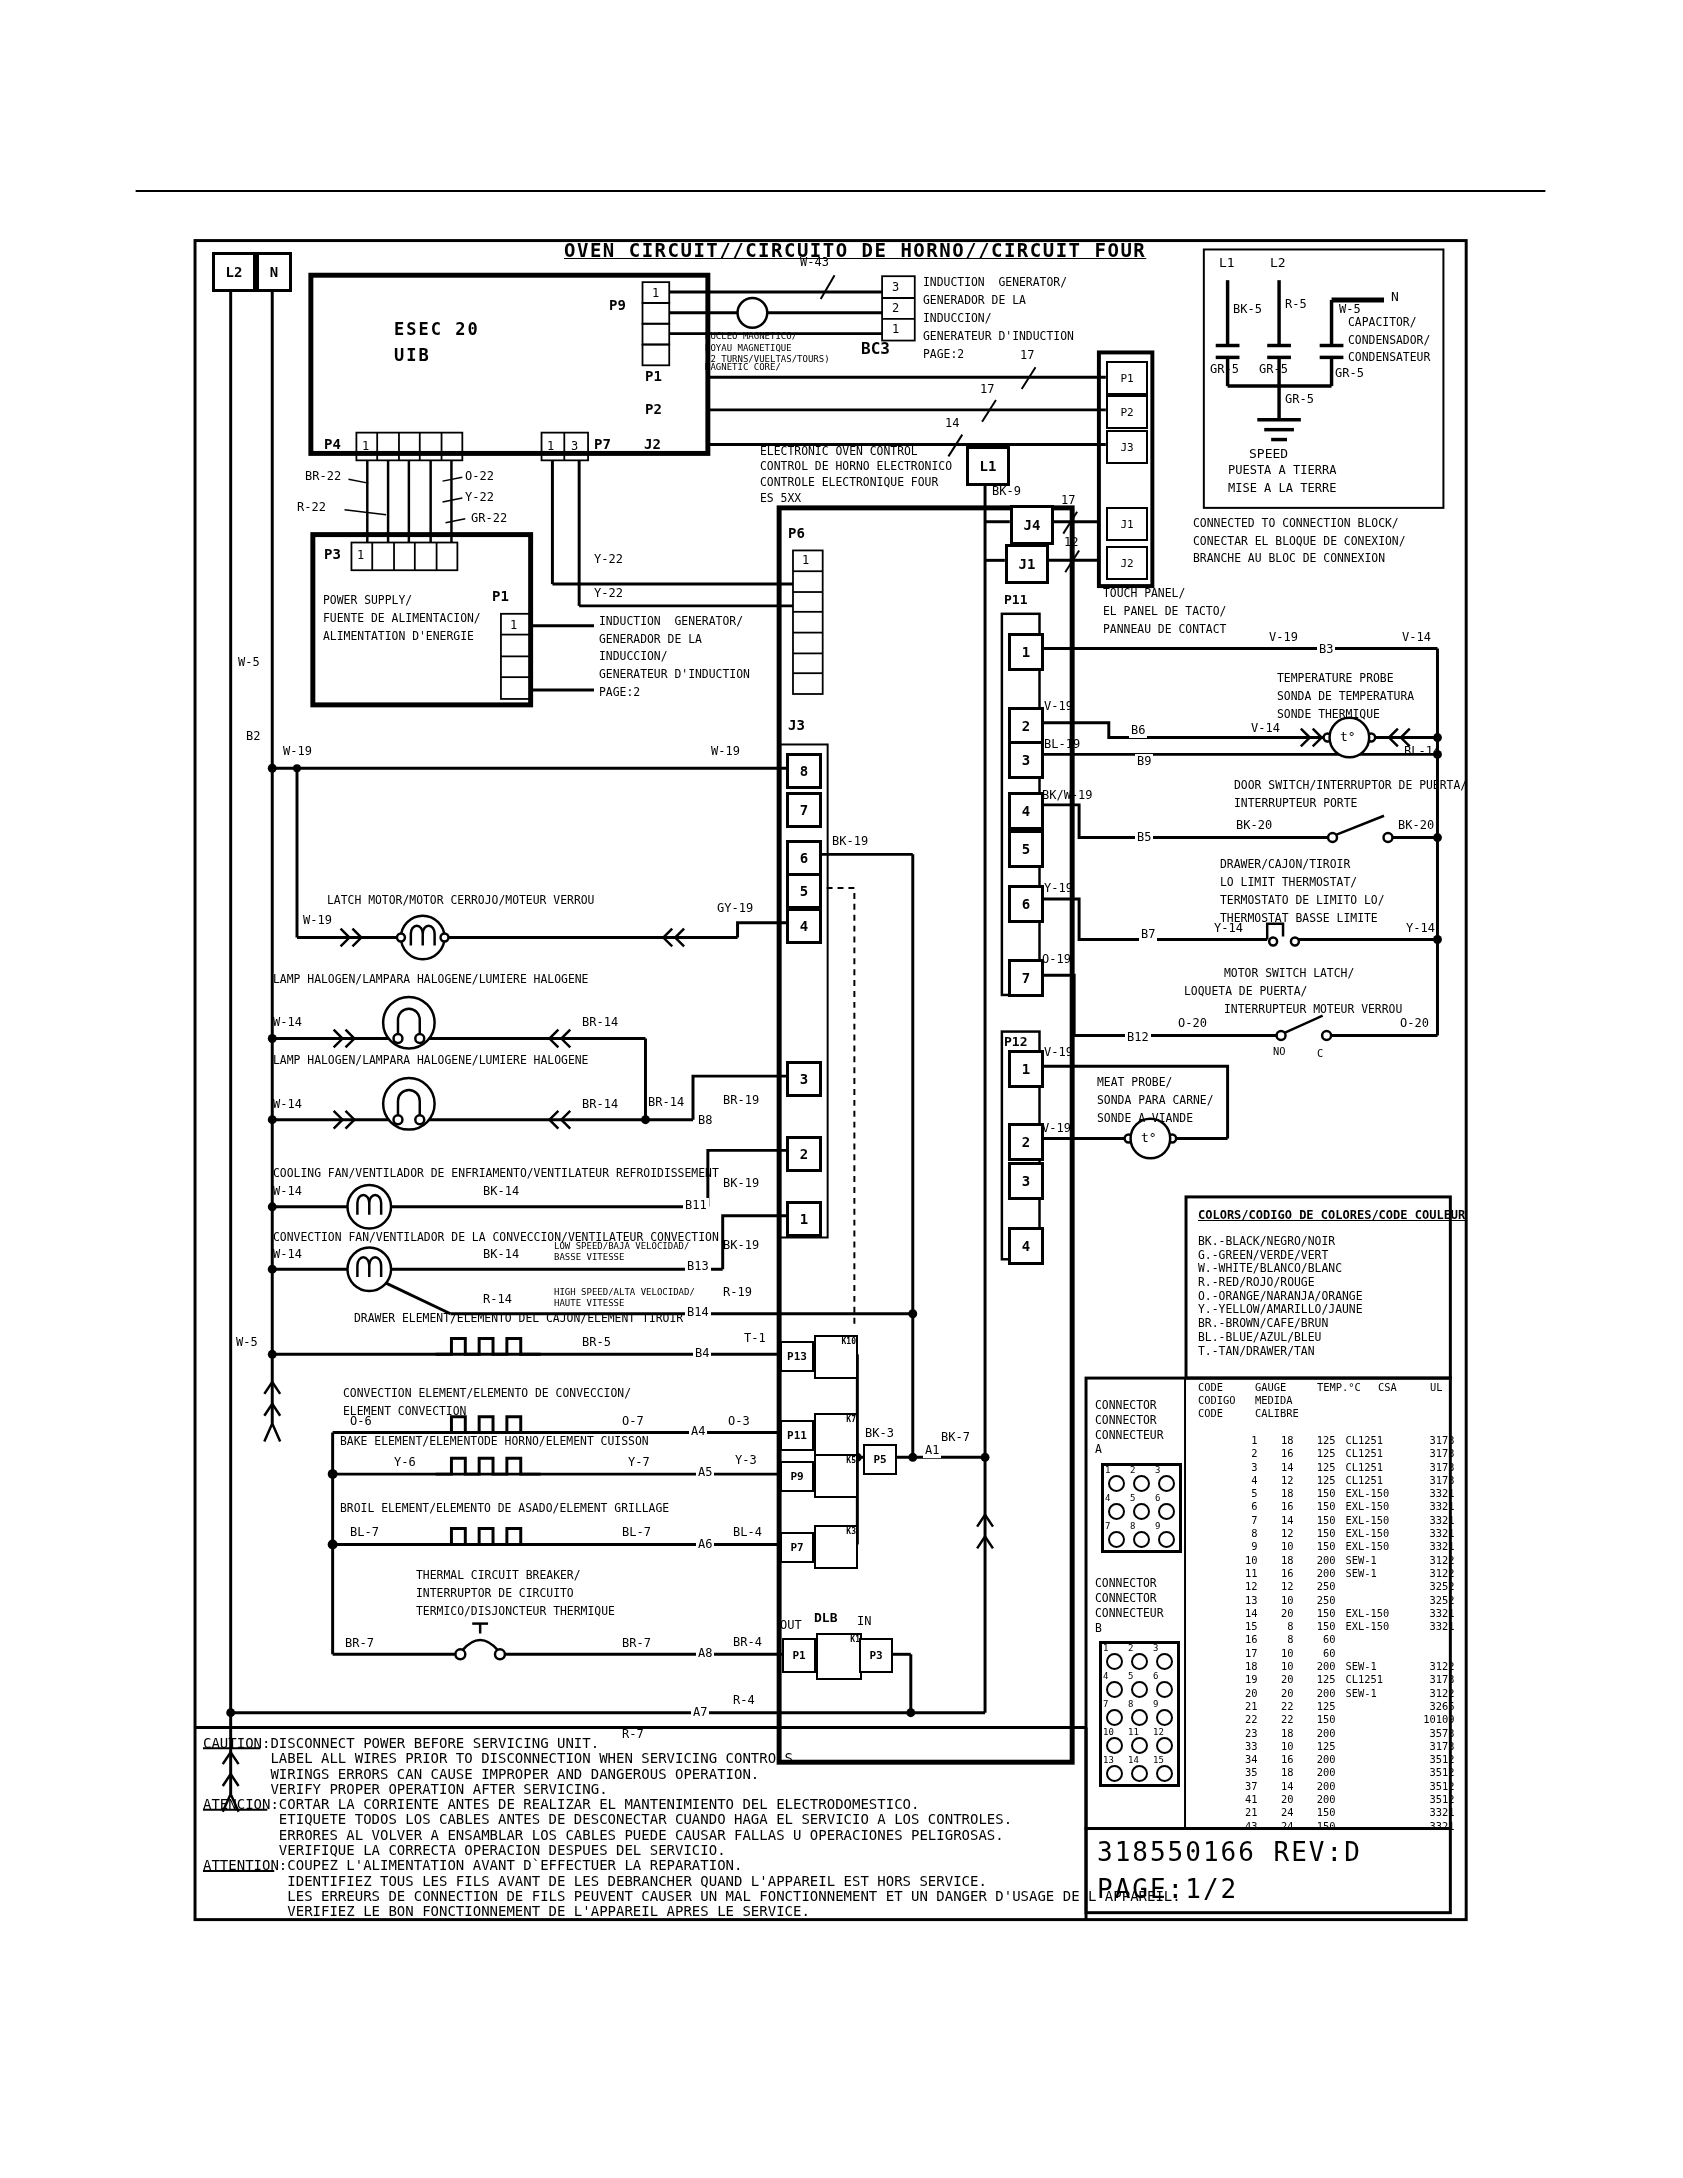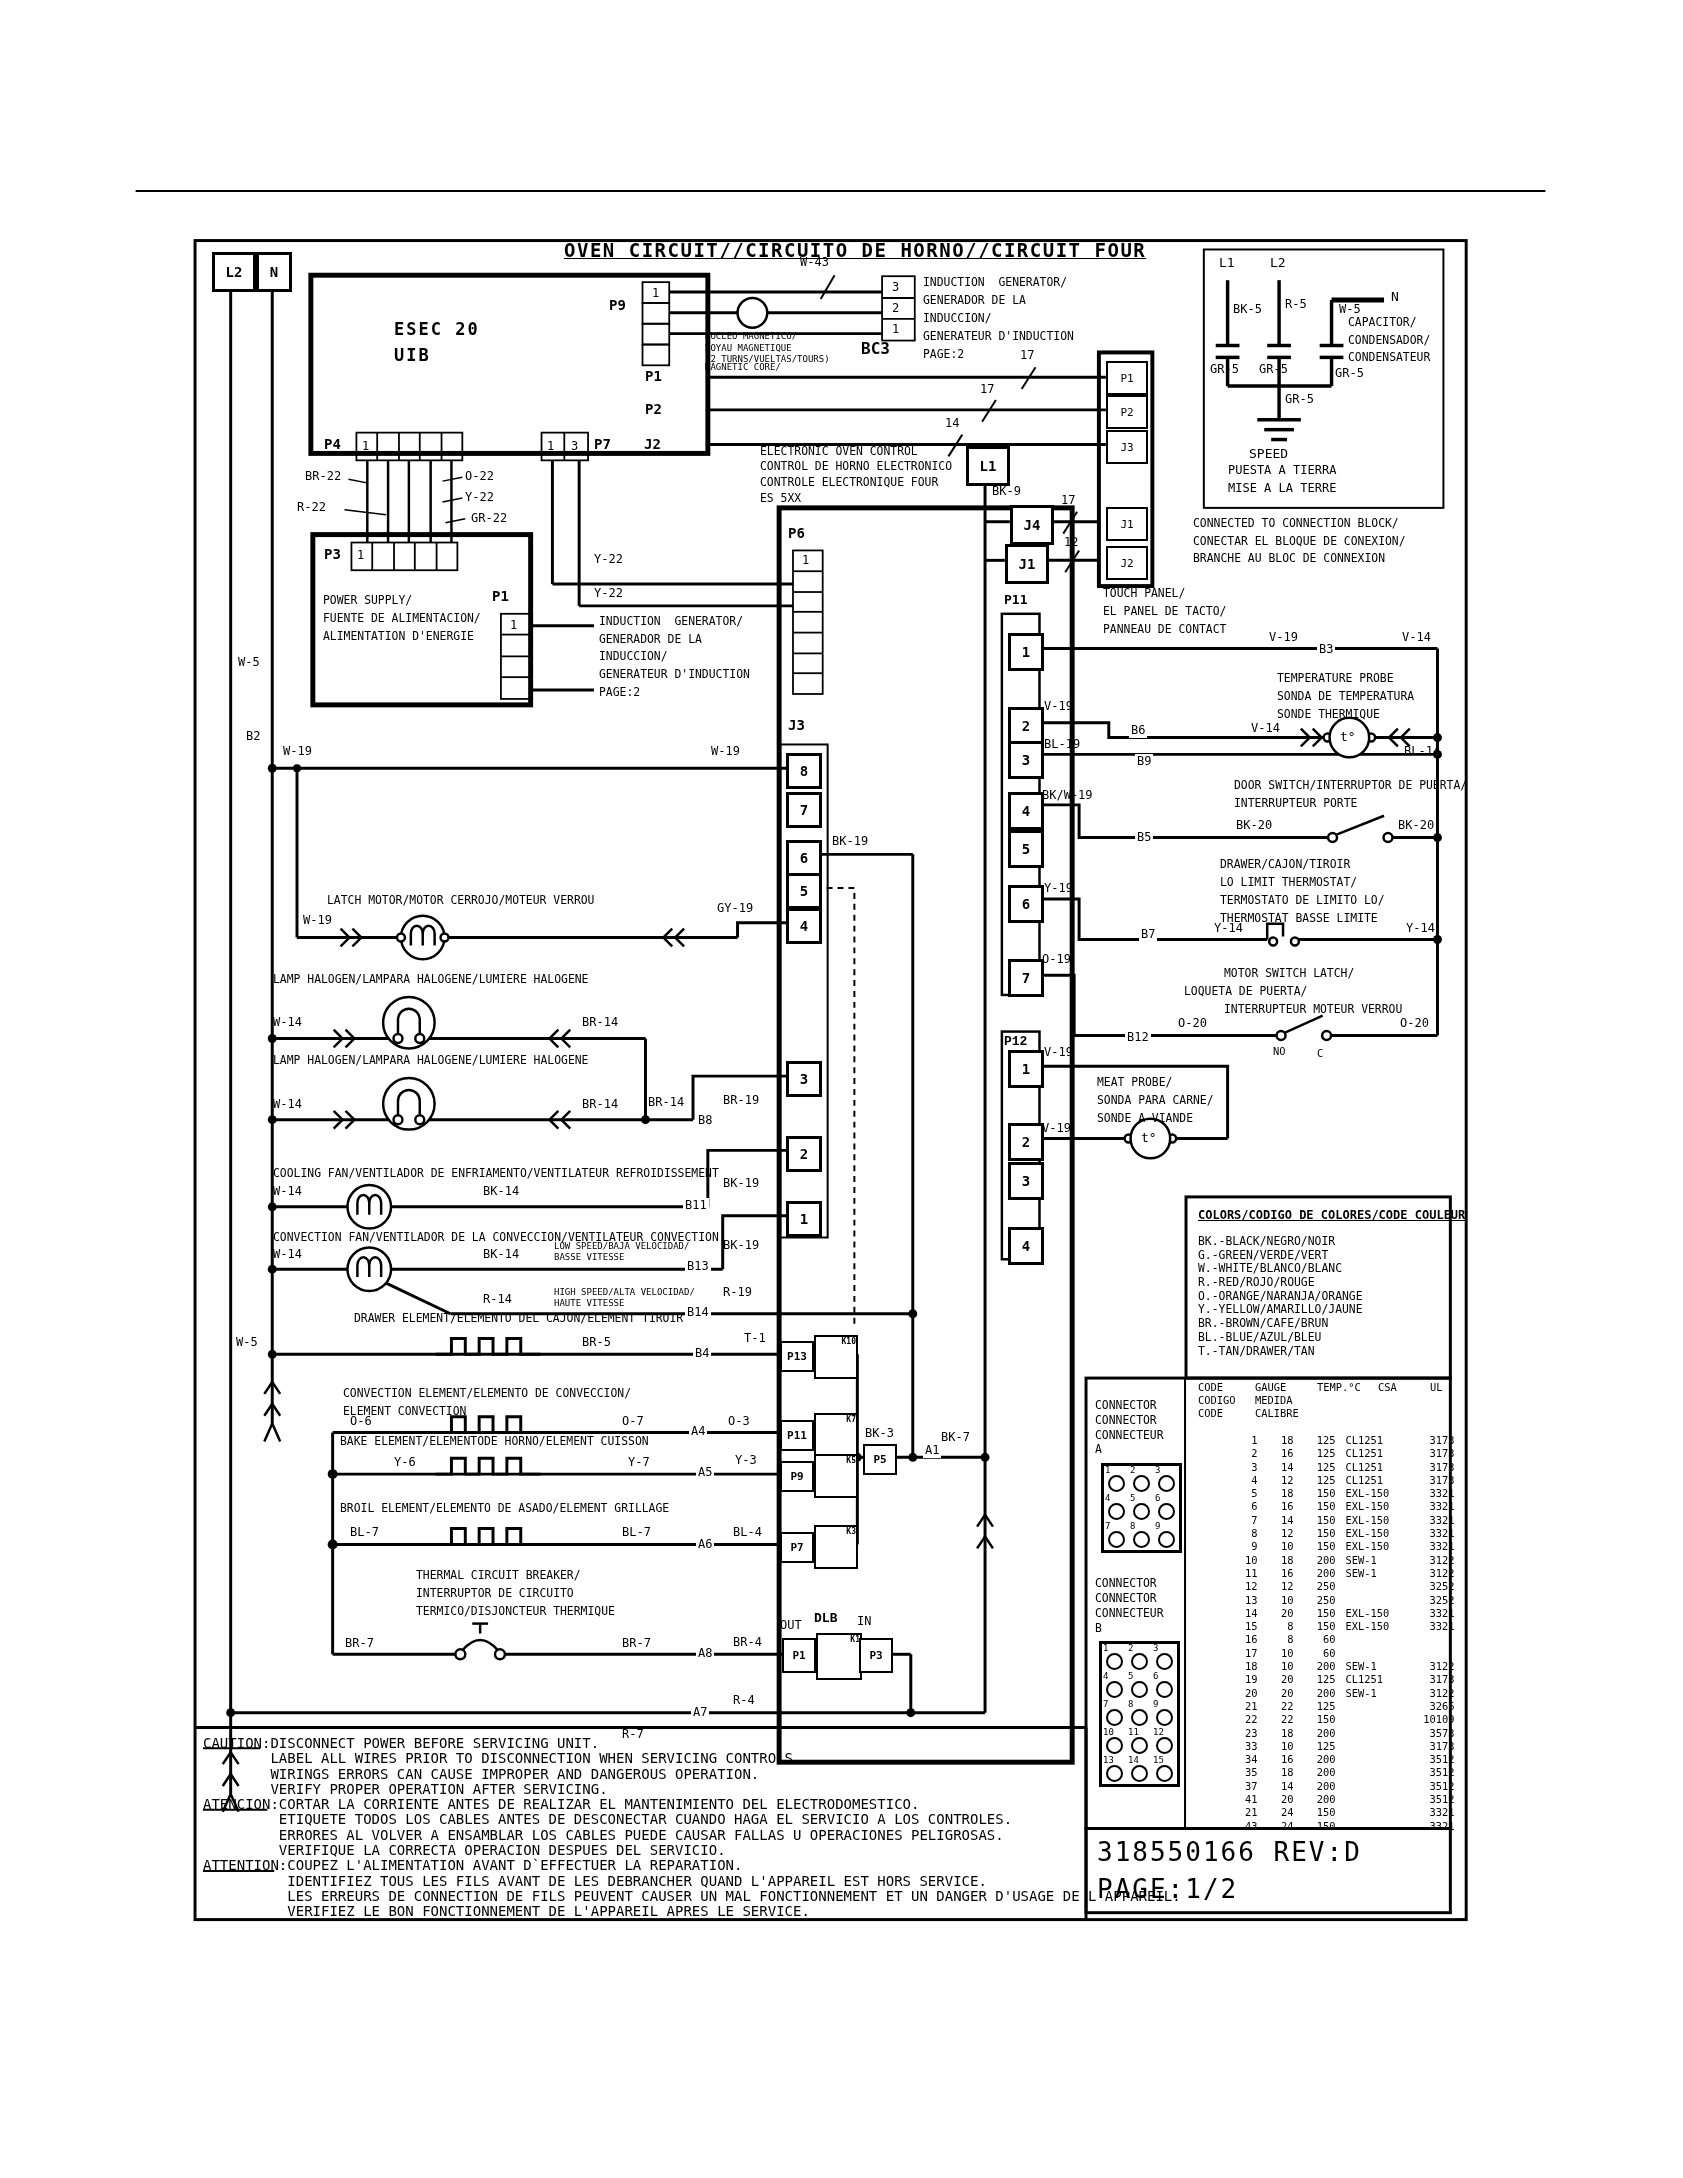--- a/index.html
+++ b/index.html
@@ -461,21 +461,21 @@
 <div class="t t11" style="left:1103px;top:604px;">EL PANEL DE TACTO/</div>
 <div class="t t11" style="left:1103px;top:622px;">PANNEAU DE CONTACT</div>
 <div class="t t13" style="left:1004px;top:592px;font-weight:bold;">P11</div>
 <div class="pin" style="left:1008px;top:633px;width:30px;height:32px;">1</div>
 <div class="pin" style="left:1008px;top:707px;width:30px;height:32px;">2</div>
 <div class="pin" style="left:1008px;top:741px;width:30px;height:32px;">3</div>
 <div class="pin" style="left:1008px;top:792px;width:30px;height:32px;">4</div>
 <div class="pin" style="left:1008px;top:830px;width:30px;height:32px;">5</div>
 <div class="pin" style="left:1008px;top:885px;width:30px;height:32px;">6</div>
 <div class="pin" style="left:1008px;top:959px;width:30px;height:32px;">7</div>
-<div class="t t13" style="left:1004px;top:1034px;font-weight:bold;font-family:Liberation Mono, monospace;">P12</div>
+<div class="t t13" style="left:1004px;top:1034px;font-weight:bold;">P12</div>
 <div class="pin" style="left:1008px;top:1050px;width:30px;height:32px;">1</div>
 <div class="pin" style="left:1008px;top:1123px;width:30px;height:32px;">2</div>
 <div class="pin" style="left:1008px;top:1162px;width:30px;height:32px;">3</div>
 <div class="pin" style="left:1008px;top:1227px;width:30px;height:32px;">4</div>
 
 <div class="t t14" style="left:788px;top:525px;">P6</div>
 <div class="t" style="left:802px;top:553px;">1</div>
 <div class="t t14" style="left:788px;top:717px;">J3</div>
 <div class="pin" style="left:786px;top:753px;width:30px;height:30px;">8</div>
 <div class="pin" style="left:786px;top:792px;width:30px;height:30px;">7</div>

